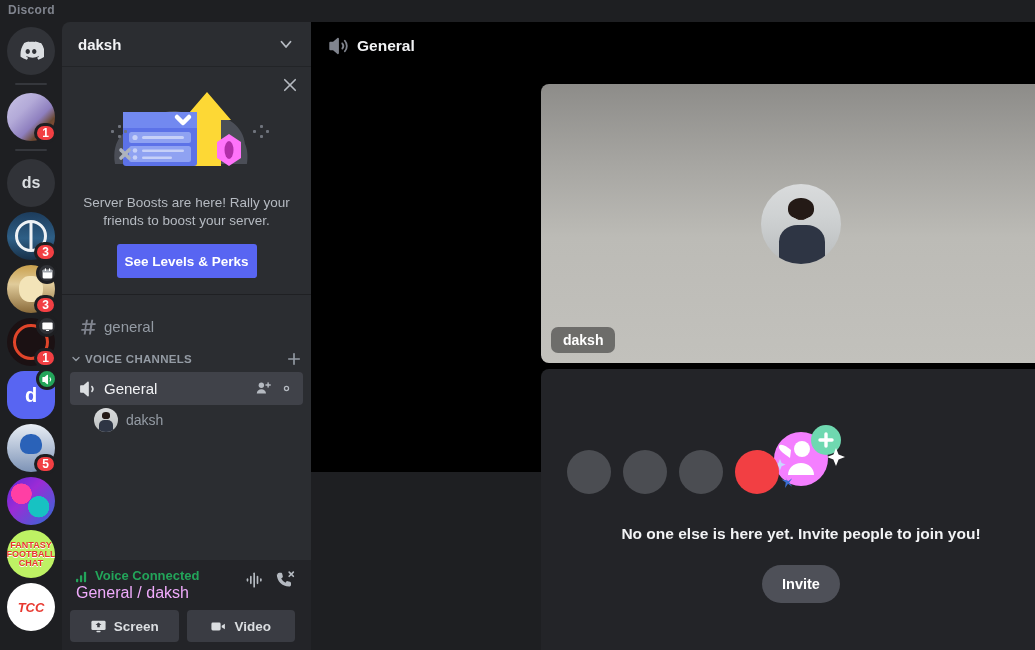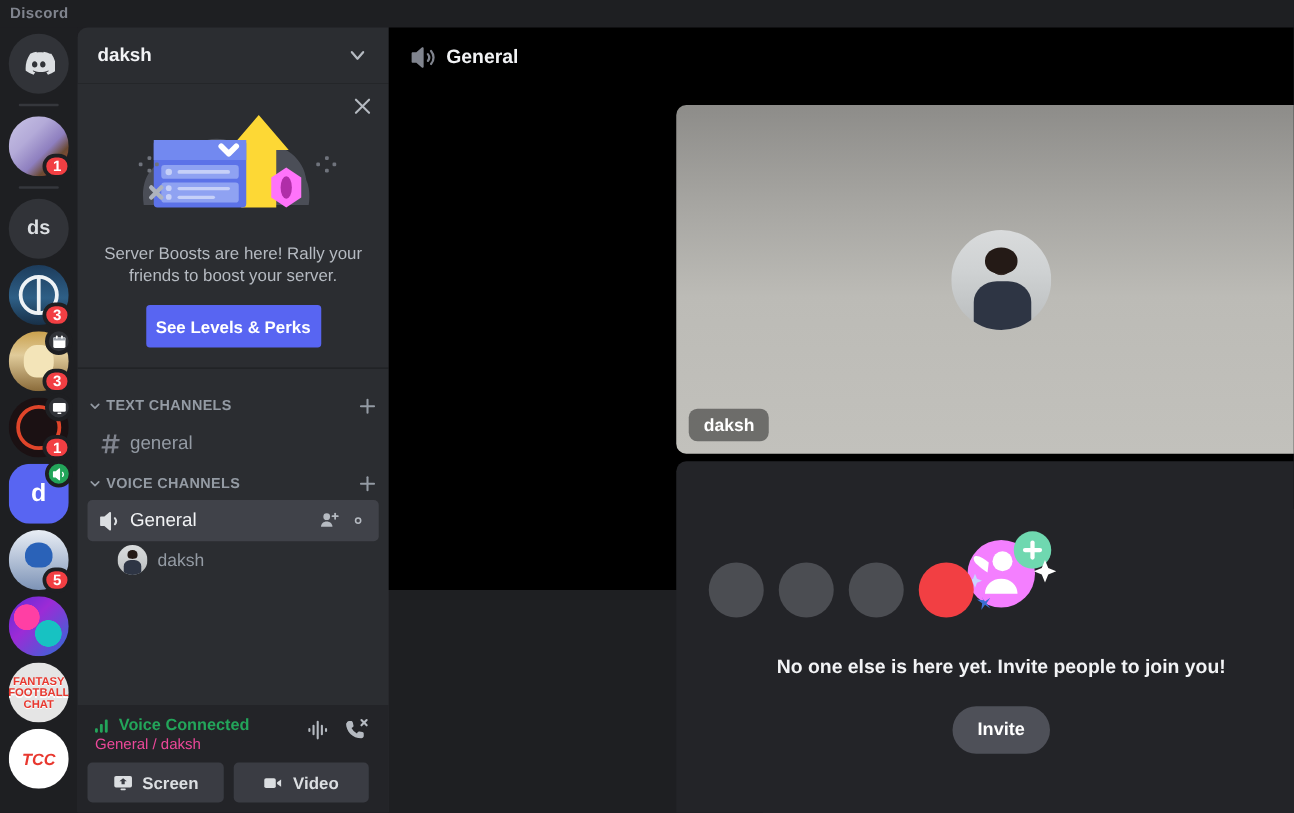--- a/index.html
+++ b/index.html
@@ -101,21 +101,21 @@
 
   
   .voicepanel {
     position: absolute; left: 0; bottom: 0; width: 249px; background: #232428;
     padding: 8px 16px 8px 8px;
   }
   .vp-top { display: flex; align-items: flex-start; padding: 0 0 0 6px; }
   .vp-left { flex: 1; }
   .vp-status { display: flex; align-items: center; color: #23a55a; font-size: 13px; font-weight: bold; }
   .vp-status .sig { width: 14px; height: 14px; margin-right: 5px; }
-  .vp-sub { color: #ec4899; font-size: 12px; margin-top: 1px; }
+  .vp-sub { color: #f0abfc; font-size: 16px; margin-top: 1px; }
   .vp-icons { display: flex; align-items: center; gap: 10px; padding-top: 2px; }
   .vp-icons .vi { width: 20px; height: 20px; cursor: pointer; }
   .vp-btns { display: flex; gap: 8px; margin-top: 8px; }
   .vp-btn {
     flex: 1; height: 32px; background: #3a3c43; border: none; border-radius: 4px;
     color: #dbdee1; font-size: 13.5px; font-weight: 600; cursor: pointer;
     display: flex; align-items: center; justify-content: center; gap: 7px;
     font-family: "Liberation Sans", sans-serif;
   }
 
@@ -186,21 +186,21 @@
   .art-g3 { width:100%;height:100%;background:linear-gradient(180deg,#caa14d 0%,#e0cb9a 40%,#8a6b3a 100%); position:relative; }
   .art-g3::after{content:"";position:absolute;left:26%;top:22%;width:48%;height:55%;border-radius:45%;background:#f3e4b8;}
   .art-g4 { width:100%;height:100%;background:#1b1113; position:relative; }
   .art-g4::after{content:"";position:absolute;left:50%;top:50%;transform:translate(-50%,-50%);width:30px;height:30px;border:3px solid #e0452a;border-radius:50%;}
   .art-g5 { width:100%;height:100%;background:linear-gradient(180deg,#e9eef5 0%,#b9c6da 45%,#7d93b6 100%); position:relative;}
   .art-g5::after{content:"";position:absolute;left:28%;top:20%;width:44%;height:42%;border-radius:50% 50% 40% 40%;background:#2a62b8;}
   .art-g6 { width:100%;height:100%;background:
       radial-gradient(circle at 30% 35%, #ff3fa4 0 22%, rgba(0,0,0,0) 23%),
       radial-gradient(circle at 66% 62%, #17c2c2 0 24%, rgba(0,0,0,0) 25%),
       linear-gradient(135deg,#5b2bd6 0%,#9c2bd6 40%,#2b6fd6 100%); }
-  .art-g7 { width:100%;height:100%;background:#e5e5e5; position:relative; display:flex;align-items:center;justify-content:center;}
+  .art-g7 { width:100%;height:100%;background:#bef264; position:relative; display:flex;align-items:center;justify-content:center;}
   .art-g7 .ffc{color:#e8382f;font-size:9px;font-weight:bold;line-height:9px;text-align:center;text-shadow:0 1px 0 #fff;}
   .art-g8 { width:100%;height:100%;background:#ffffff; position:relative; display:flex;align-items:center;justify-content:center;}
   .art-g8 .tcc{color:#e8382f;font-size:13px;font-weight:bold;font-style:italic;}
   .art-dk { width:100%;height:100%;background:#5865f2;display:flex;align-items:center;justify-content:center;color:#fff;font-size:20px;font-weight:bold; }
 </style>
 </head>
 <body>
 
 <div id="app">
 
@@ -354,30 +354,20 @@
               <line x1="32" y1="64" x2="24" y2="72"></line>
           </g>
         </svg>
       </div>
 
       <div class="promo-text">Server Boosts are here! Rally your friends to boost your server.</div>
       <button class="promo-btn">See Levels &amp; Perks</button>
     </div>
 
     <div class="chan-scroll" id="chan-scroll">
-        <div class="cat">
-          <svg viewBox="0 0 24 24" width="12" height="12" fill="none" stroke="#949ba4" stroke-width="2.6" stroke-linecap="round" stroke-linejoin="round" class="caret">
-            <polyline points="6 9 12 15 18 9"></polyline>
-          </svg>
-          <span class="cat-label">TEXT CHANNELS</span>
-          <svg viewBox="0 0 24 24" width="18" height="18" fill="none" stroke="#949ba4" stroke-width="2.2" stroke-linecap="round" class="plus">
-            <line x1="12" y1="5" x2="12" y2="19"></line>
-            <line x1="5" y1="12" x2="19" y2="12"></line>
-          </svg>
-        </div>
         <div class="chan">
           <svg viewBox="0 0 24 24" width="20" height="20" fill="#80848e" class="ic">
             <path d="M9.6 3.2 8.9 7.4H5.2L4.9 9.6h3.7l-.8 4.8H4.1l-.3 2.2h3.7L6.8 21h2.3l.7-4.4h4.1L13.2 21h2.3l.7-4.4h3.7l.3-2.2h-3.7l.8-4.8h3.7l.3-2.2h-3.7l.7-4.2h-2.3l-.7 4.2h-4.1l.7-4.2z"></path>
             <path d="M10.6 9.6h4.1l-.8 4.8h-4.1z" fill="#2b2d31"></path>
           </svg>
           <span class="cname">general</span>
         </div>
         <div class="cat">
           <svg viewBox="0 0 24 24" width="12" height="12" fill="none" stroke="#949ba4" stroke-width="2.6" stroke-linecap="round" stroke-linejoin="round" class="caret">
             <polyline points="6 9 12 15 18 9"></polyline>

